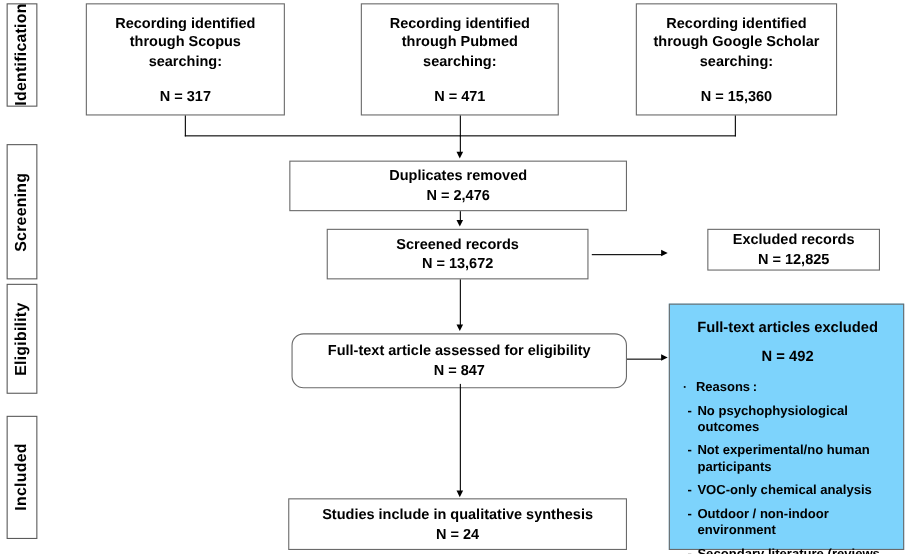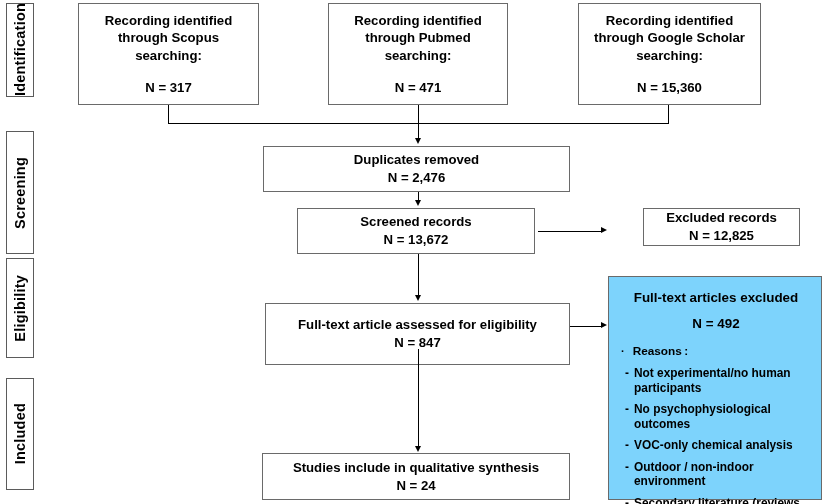--- a/index.html
+++ b/index.html
@@ -196,37 +196,37 @@
   <div class="arrow-right" style="left:601px; top:227px;"></div>
 
   <div class="box" style="left:643px; top:208px; width:157px; height:38px;">
     <span class="ttl">Excluded records</span>
     <span class="num">N = 12,825</span>
   </div>
 
   <div class="vline" style="left:418px; top:254px; height:42px;"></div>
   <div class="arrow-down" style="left:415px; top:295px;"></div>
 
-  <div class="box" style="left:265px; top:303px; width:305px; height:62px;">
+  <div class="box" style="left:265px; top:303px; width:305px; height:50px;border-radius:11px;">
     <span class="ttl">Full-text article assessed for eligibility</span>
     <span class="num">N = 847</span>
   </div>
 
   <div class="hline" style="left:570px; top:326px; width:32px;"></div>
   <div class="arrow-right" style="left:601px; top:322px;"></div>
 
   <div class="reasons-box" style="left:608px; top:276px; width:214px; height:224px;">
     <div class="hdr">Full-text articles excluded</div>
     <div class="hdr-n">N = 492</div>
     <div class="reasons-label">
       <span class="bullet">·</span><span>Reasons :</span>
     </div>
     <ul>
+      <li>No psychophysiological outcomes</li>
       <li>Not experimental/no human participants</li>
-      <li>No psychophysiological outcomes</li>
       <li>VOC-only chemical analysis</li>
       <li>Outdoor / non-indoor environment</li>
       <li>Secondary literature (reviews, meta-analysis)</li>
 
     </ul>
   </div>
 
   <div class="vline" style="left:418px; top:349px; height:98px;"></div>
   <div class="arrow-down" style="left:415px; top:446px;"></div>
 

